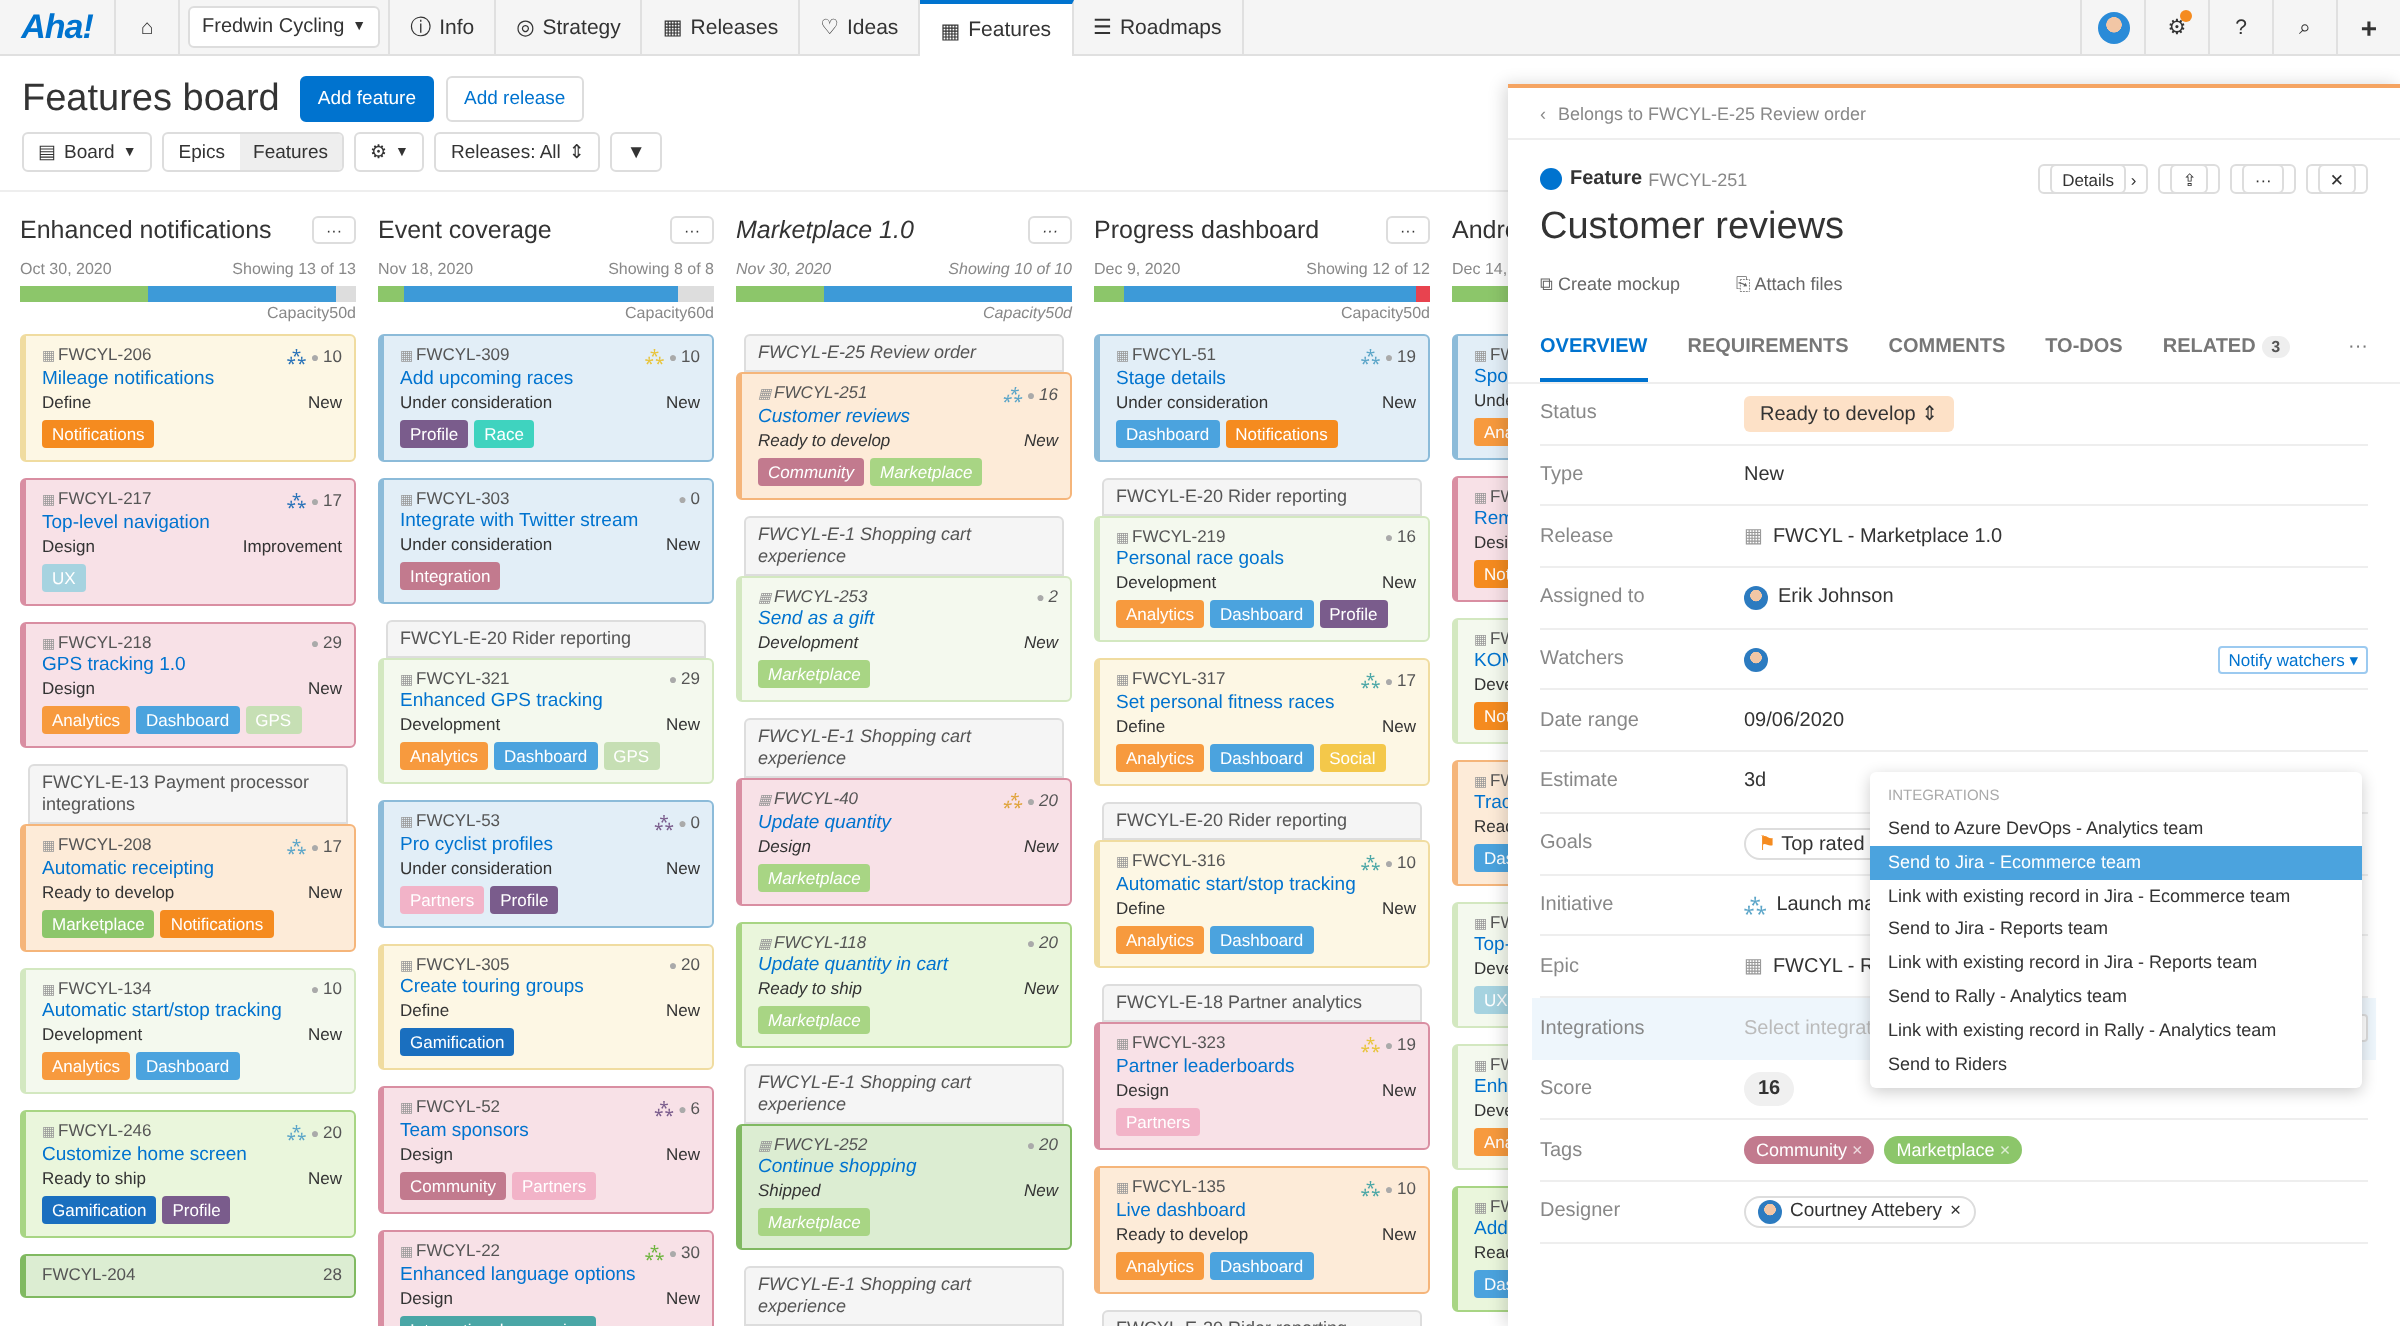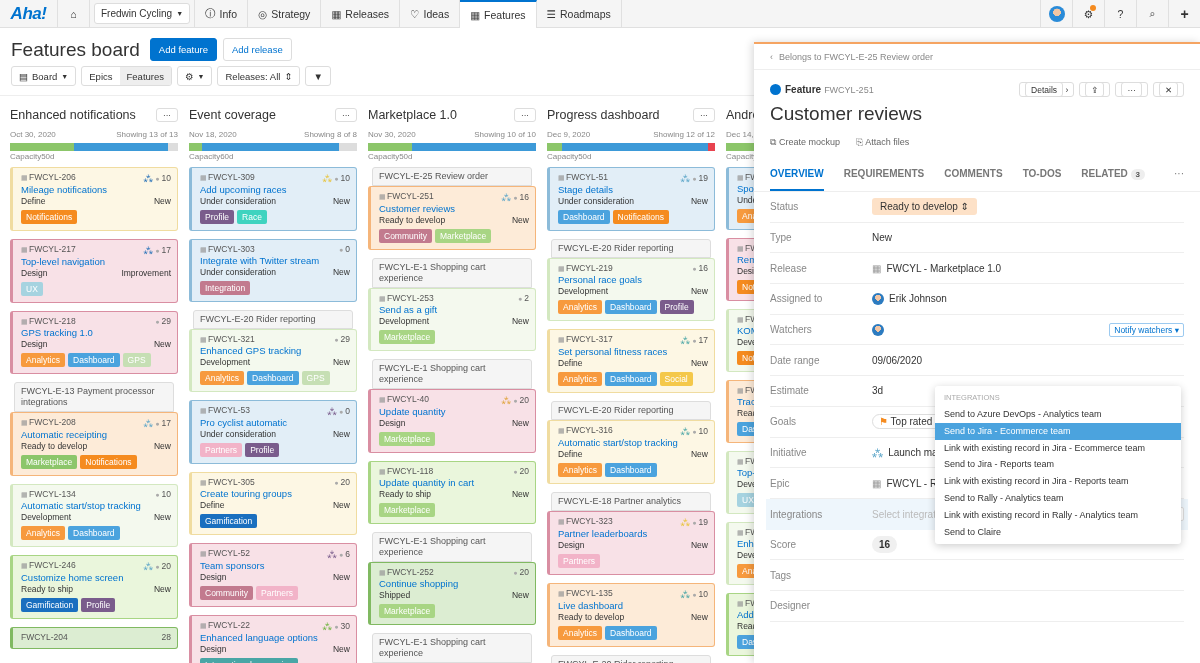--- a/index.html
+++ b/index.html
@@ -25,41 +25,41 @@
 .seg span{padding:4px 7px;font-size:9.5px}
 .seg span.on{background:#eee}
 .board{position:absolute;left:0;top:95px;width:760px;height:568px;border-top:1px solid #eee;overflow:hidden}
 .col{position:absolute;top:0;width:168px}
 .colhead{display:flex;justify-content:space-between;align-items:center;height:38px}
 .colname{font-size:12.5px;color:#333}
 .morebtn{border:1px solid #ddd;border-radius:3px;width:22px;height:14px;font-size:8px;display:flex;align-items:center;justify-content:center;background:#fff}
 .colmeta{display:flex;justify-content:space-between;font-size:8px;color:#888;margin-top:-4px}
 .cap{height:8px;background:#ddd;margin-top:4px;display:flex}
 .cap span{display:block;height:100%}
-.capl{display:flex;justify-content:flex-start;font-size:8px;color:#888;margin-top:1px}
+.capl{display:flex;justify-content:flex-end;font-size:8px;color:#888;margin-top:1px}
 .epic{background:#f5f5f5;border:1px solid #ddd;border-radius:3px 3px 0 0;font-size:9px;color:#555;padding:3px 6px;margin:0 4px;line-height:11px}
 .card{border:1px solid;border-left-width:3px;border-radius:3px;padding:4px 6px 6px 8px;margin-bottom:8px;font-size:8.5px}
 .card .row1{display:flex;justify-content:space-between;color:#555;font-size:8.5px}
 .card .ttl{color:#0073cf;font-size:9.5px;margin-top:1px}
 .card .row3{display:flex;justify-content:space-between;color:#333;margin-top:1px}
 .card .tags{display:flex;gap:3px;margin-top:4px;flex-wrap:wrap}
 .tag{color:#fff;font-size:8.5px;padding:2px 5px;border-radius:2px}
 .grid{display:inline-block;width:8px;color:#999;font-size:7px}
 .panel{position:absolute;left:754px;top:42px;width:446px;height:621px;background:#fff;border-top:2px solid #f5a462;box-shadow:-2px 0 8px rgba(0,0,0,.15)}
 .crumb{height:26px;border-bottom:1px solid #eee;display:flex;align-items:center;padding-left:16px;font-size:9px;color:#888;gap:6px}
 .fhead{display:flex;align-items:center;padding:12px 16px 0 16px}
 .fhead .ficon{width:11px;height:11px;border-radius:50%;background:#0073cf;margin-right:4px}
 .fhead b{font-size:10px;color:#333;margin-right:3px}
 .fhead .fid{font-size:9px;color:#888}
 .fbtns{margin-left:auto;display:flex;gap:5px}
 .fbtns span{border:1px solid #ddd;border-radius:3px;font-size:8.5px;padding:2px 5px;height:15px;display:flex;align-items:center}
 .ftitle{font-size:19px;padding:6px 16px 0;color:#333}
 .fcreated{font-size:8px;color:#999;padding:4px 16px 0}
 .fdesc{font-size:9px;color:#333;padding:10px 16px 0;line-height:12px}
-.factions{display:flex;gap:16px;padding:12px 16px 0;font-size:9px;color:#666}
+.factions{display:flex;gap:28px;padding:12px 16px 0;font-size:9px;color:#666}
 .tabs{display:flex;gap:20px;padding:20px 16px 0;border-bottom:1px solid #eee;font-size:10px;color:#777;font-weight:bold}
 .tabs span{padding-bottom:10px}
 .tabs span.on{color:#0073cf;border-bottom:2px solid #0073cf}
 .tabs .cnt{background:#eee;border-radius:8px;padding:1px 5px;font-size:8px;color:#555}
 .tabs .more{margin-left:auto;font-weight:normal}
 .fields{padding:0 16px}
 .frow{display:flex;align-items:center;height:30.7px;border-bottom:1px solid #eee;font-size:10px}
 .frow .lbl{width:102px;color:#888}
 .frow .val{color:#333;display:flex;align-items:center;gap:5px;flex:1}
 .frow.hl{background:#eef6fc;margin:0 -4px;padding:0 4px;border-bottom:none}
@@ -341,21 +341,21 @@
             <span class="tag" style="background: rgb(247, 154, 62);">Analytics</span>
             <span class="tag" style="background: rgb(75, 163, 222);">Dashboard</span>
             <span class="tag" style="background: rgb(198, 223, 180);">GPS</span>
           </div>
         </div>
         <div class="card" style="background: rgb(226, 238, 247); border-color: rgb(140, 187, 217);">
           <div class="row1">
             <span><span class="grid">▦</span><span>FWCYL-53</span></span>
             <span><span style="color: rgb(122, 92, 140);">⁂ </span><span style="color: rgb(170, 170, 170); font-size: 7px;">● </span><span>0</span></span>
           </div>
-          <div class="ttl">Pro cyclist automatic</div>
+          <div class="ttl">Pro cyclist profiles</div>
           <div class="row3">
             <span>Under consideration</span>
             <span>New</span>
           </div>
           <div class="tags">
             <span class="tag" style="background: rgb(242, 179, 200);">Partners</span>
             <span class="tag" style="background: rgb(122, 92, 140);">Profile</span>
           </div>
         </div>
         <div class="card" style="background: rgb(253, 247, 228); border-color: rgb(240, 220, 160);">
@@ -396,21 +396,21 @@
           <div class="row3">
             <span>Design</span>
             <span>New</span>
           </div>
           <div class="tags">
             <span class="tag" style="background: rgb(74, 166, 166);">International expansion</span>
           </div>
         </div>
       </div>
     </div>
-    <div class="col" style="left: 368px;">
+    <div class="col" style="left: 368px; font-style: italic;">
       <div class="colhead">
         <span class="colname">Marketplace 1.0</span>
         <span class="morebtn">···</span>
       </div>
       <div class="colmeta">
         <span>Nov 30, 2020</span>
         <span>Showing 10 of 10</span>
       </div>
       <div class="cap">
         <span style="width: 26%; background: rgb(140, 198, 106);"></span>
@@ -836,30 +836,37 @@
         </span>
       </div>
     <div class="frow">
         <span class="lbl">Score</span>
         <span class="val">
           <span class="scorepill">16</span>
         </span>
       </div>
     <div class="frow">
         <span class="lbl">Tags</span>
+        <span class="val" id="tagvals">
+          <span class="tgpill" style="background: rgb(194, 122, 142);"><span>Community</span><span style="opacity: 0.7;"> ×</span></span>
+          <span class="tgpill" style="background: rgb(140, 198, 106);"><span>Marketplace</span><span style="opacity: 0.7;"> ×</span></span>
+        </span>
       </div>
     <div class="frow">
         <span class="lbl">Designer</span>
+        <span class="val">
+          <span class="personpill"><span class="av"></span><span>Courtney Attebery</span> ×</span>
+        </span>
       </div>
   </div>
 </div>
 
 <div class="dropdown" id="dropdown">
   <div class="hdr">INTEGRATIONS</div>
 <div class="item">Send to Azure DevOps - Analytics team</div>
     <div class="item sel">Send to Jira - Ecommerce team</div>
     <div class="item">Link with existing record in Jira - Ecommerce team</div>
     <div class="item">Send to Jira - Reports team</div>
     <div class="item">Link with existing record in Jira - Reports team</div>
     <div class="item">Send to Rally - Analytics team</div>
     <div class="item">Link with existing record in Rally - Analytics team</div>
-    <div class="item">Send to Claire</div>
+    <div class="item">Send to Riders</div>
   </div>
 
 </body></html>

